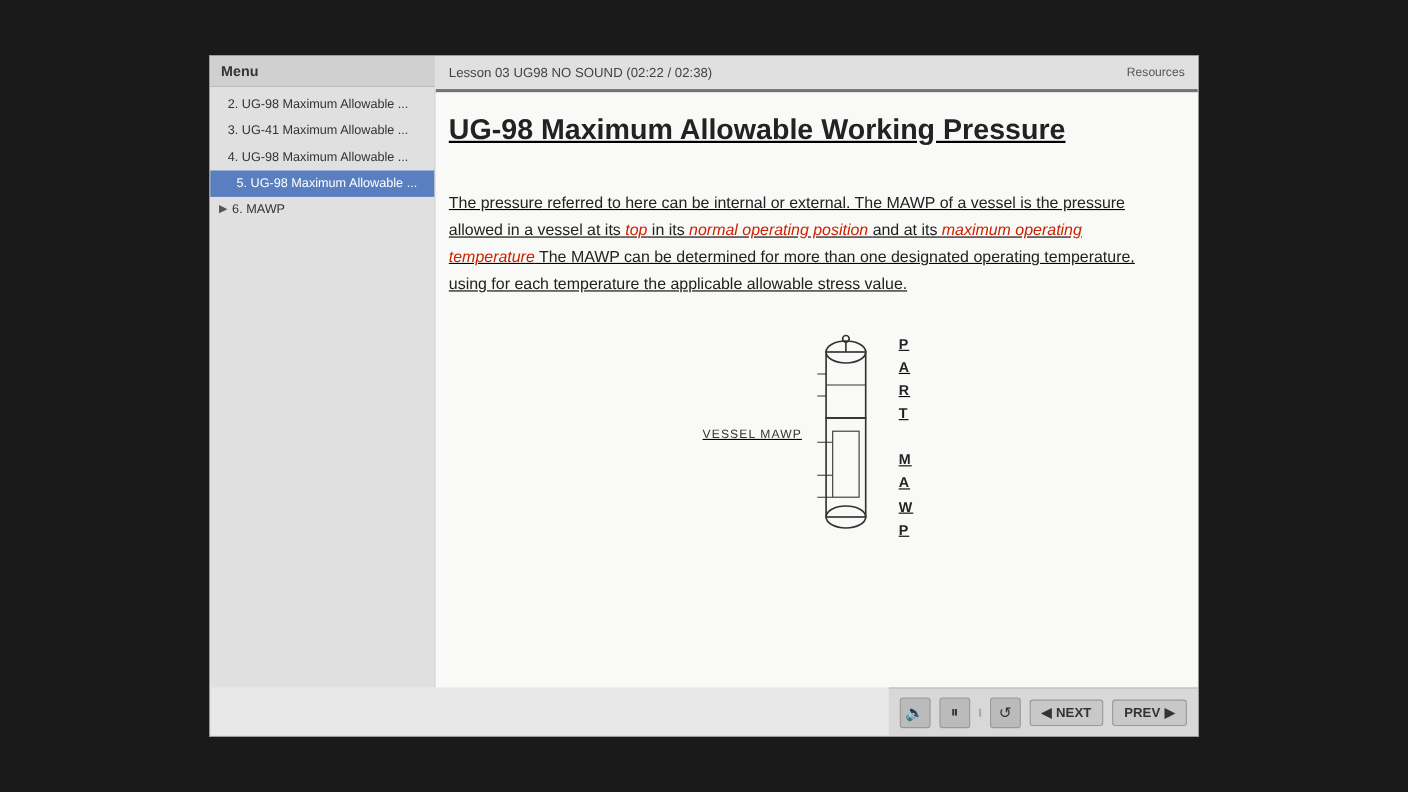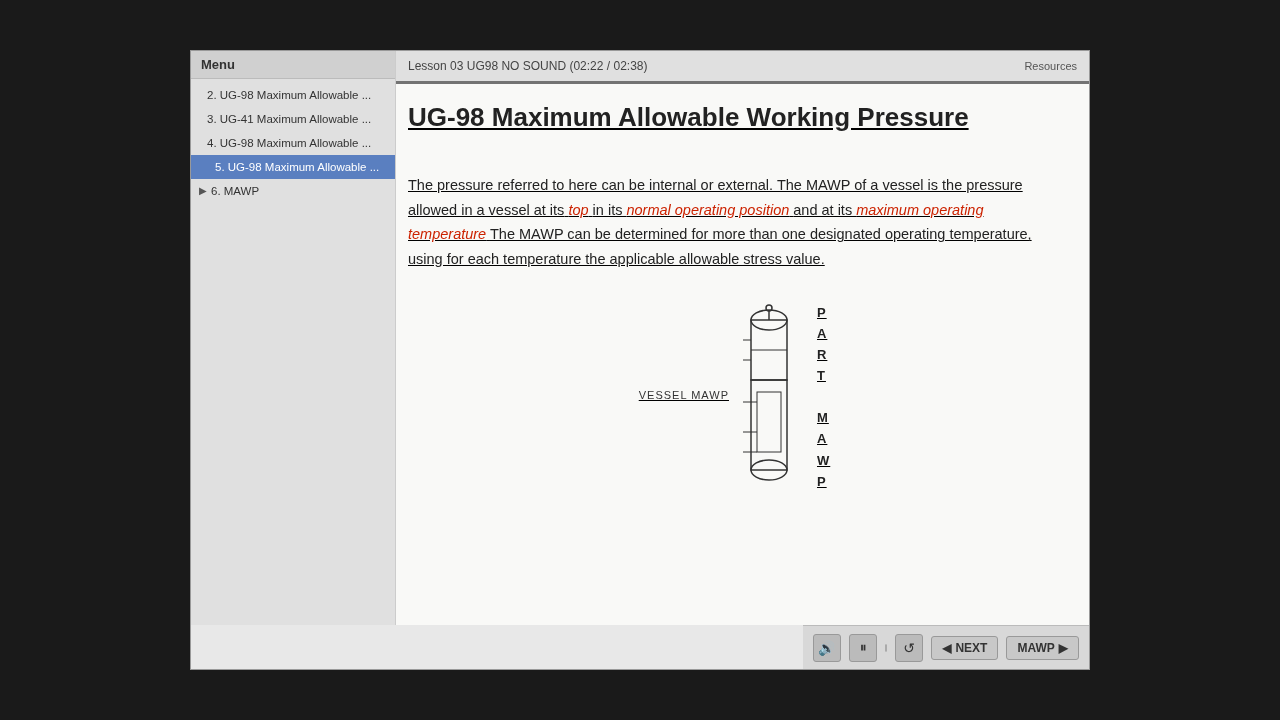--- a/index.html
+++ b/index.html
@@ -302,17 +302,17 @@
       <div class="progress-bar-fill" style="width: 84%;"></div>
     </div>
     <div class="ctrl-btn">
       <span>↺</span>
     </div>
     <button class="nav-btn">
       <span>◀</span>
       <span>NEXT</span>
     </button>
     <button class="nav-btn">
-      <span>MAWP</span>
+      <span>PREV</span>
       <span>▶</span>
     </button>
   </div>
 </div>
 
 </body></html>

